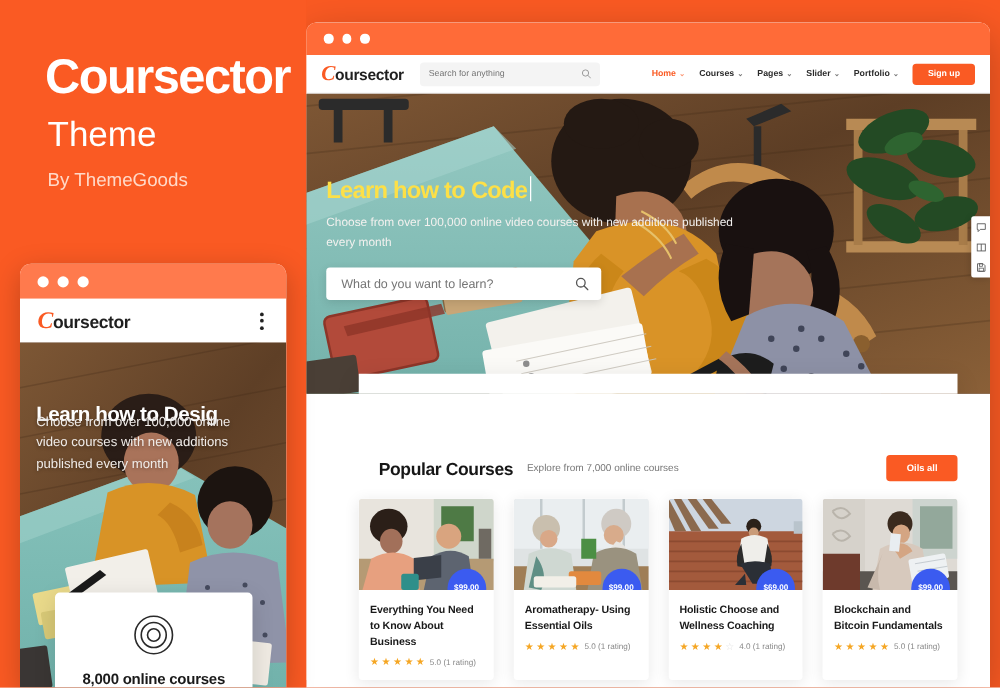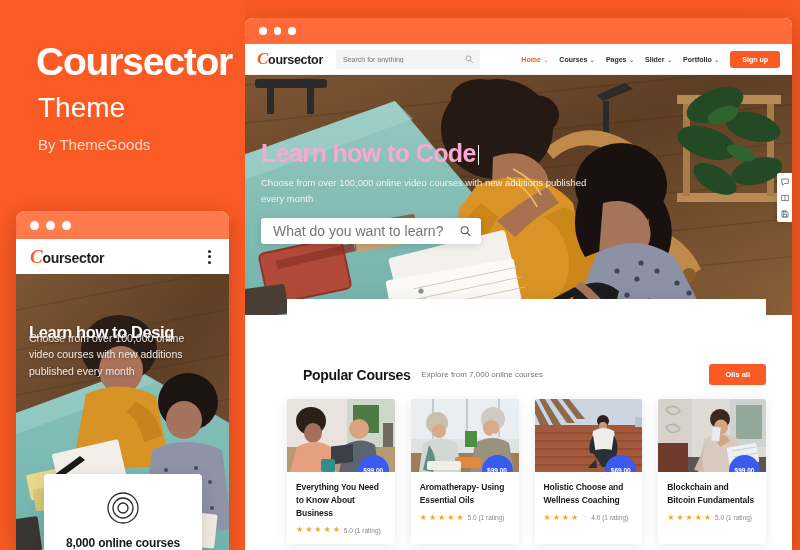--- a/index.html
+++ b/index.html
@@ -71,28 +71,28 @@
   .bsearch .mag{position:absolute;right:7px;top:50%;transform:translateY(-50%);}
   .bmenu{margin-left:auto;display:flex;align-items:center;gap:11px;}
   .bmenu .mi{font-size:7px;color:#2c2c2c;font-weight:bold;display:flex;align-items:center;gap:2.5px;white-space:nowrap;cursor:pointer;}
   .bmenu .mi.active{color:#FA5A23;}
   .bmenu .mi .cv{font-size:6px;opacity:.65;}
   .signup{background:#FA5A23;color:#fff;font-size:7px;font-weight:bold;border:0;border-radius:3px;padding:5px 12px;cursor:pointer;font-family:"Liberation Sans",sans-serif;}
   
   .hero{position:relative;height:240px;overflow:hidden;background:#6b4a2f;}
   .heroPhoto{position:absolute;inset:0;}
   .hero .htxt{position:absolute;left:16px;top:66px;z-index:3;}
-  .hero .htitle{font-size:25px;font-weight:bold;color:#f9a8d4;letter-spacing:-.6px;line-height:1;}
+  .hero .htitle{font-size:19px;font-weight:bold;color:#fde047;letter-spacing:-.6px;line-height:1;}
   .hero .caret{display:inline-block;width:1.5px;height:20px;background:#fff;vertical-align:-3px;margin-left:2px;}
   .hero .hsub{margin-top:9px;width:330px;font-size:9.5px;line-height:1.65;color:#f3f1ef;}
   .hero .hsearch{
     margin-top:12px;width:200px;height:26px;background:#fff;border-radius:3px;
     display:flex;align-items:center;padding:0 10px;position:relative;box-shadow:0 2px 8px rgba(0,0,0,.12);
   }
-  .hero .hsearch input{border:0;outline:none;background:transparent;font-family:"Liberation Sans",sans-serif;font-size:14px;color:#666;width:100%;}
+  .hero .hsearch input{border:0;outline:none;background:transparent;font-family:"Liberation Sans",sans-serif;font-size:10px;color:#666;width:100%;}
   .hero .hsearch .mag{position:absolute;right:10px;top:50%;transform:translateY(-50%);}
   
   .rail{position:absolute;right:0;top:98px;width:15px;background:#fff;border-radius:2px 0 0 2px;
         box-shadow:-1px 1px 5px rgba(0,0,0,.14);z-index:8;padding:4px 0;display:flex;flex-direction:column;align-items:center;gap:7px;}
   .rail .ri{width:9px;height:9px;display:flex;align-items:center;justify-content:center;cursor:pointer;}
   
   .features{
     position:absolute;left:42px;right:26px;bottom:-42px;height:58px;background:#fff;
     box-shadow:0 4px 18px rgba(0,0,0,.10);display:flex;align-items:center;z-index:6;
   }

